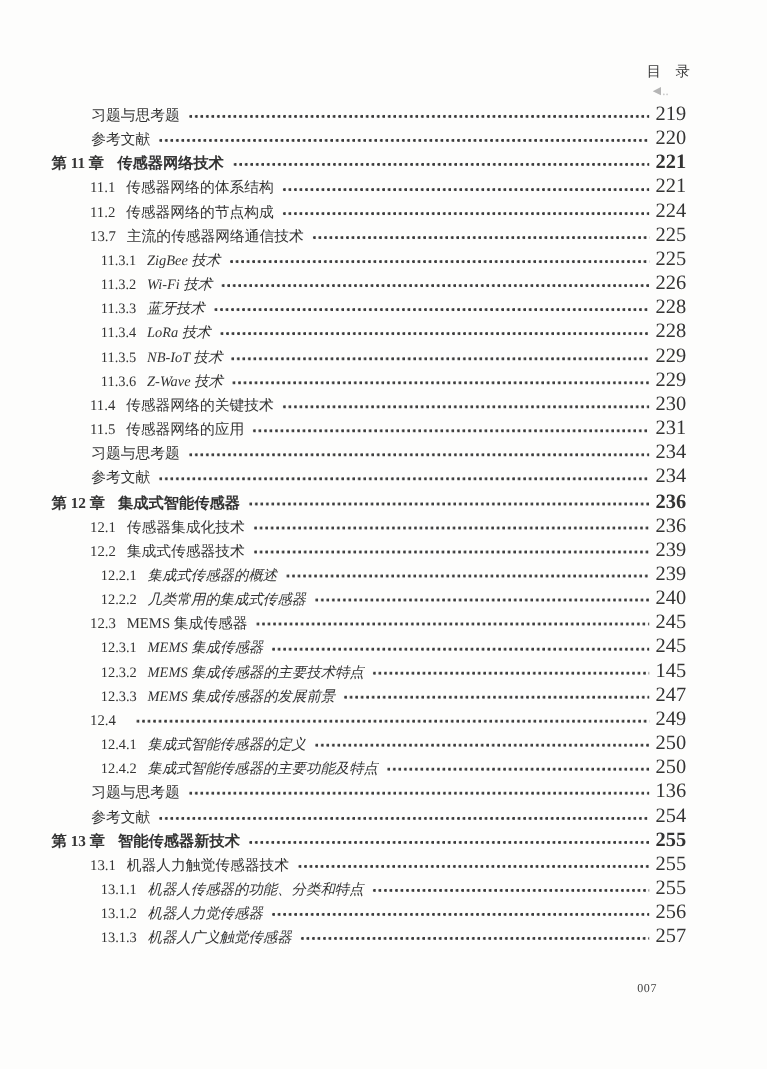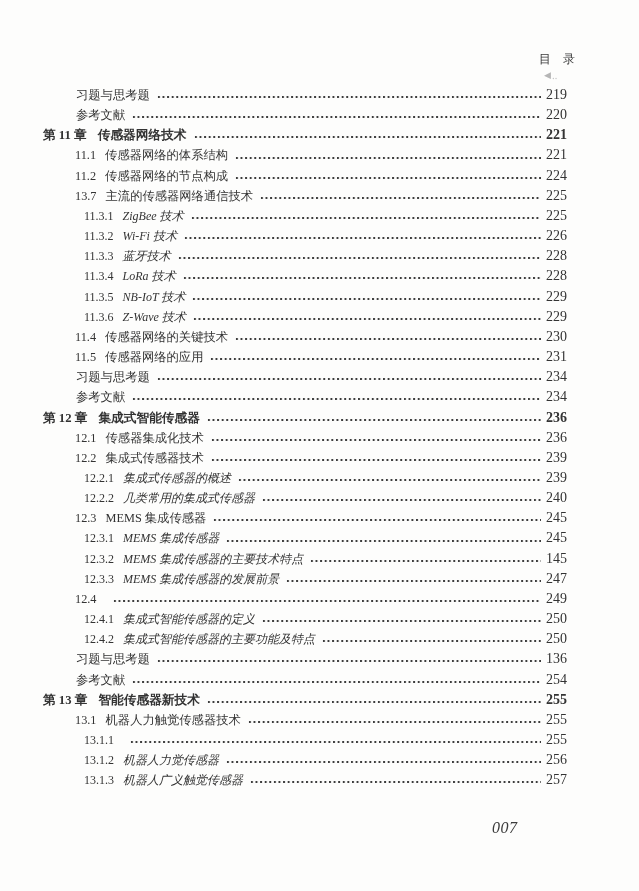--- a/index.html
+++ b/index.html
@@ -60,31 +60,30 @@
     margin: 0 5px 0 7px;
     position: relative;
     top: 2px;
     background-image: radial-gradient(circle at 2px 2px, #3c3c3c 1.05px, transparent 1.35px);
     background-size: 4.6px 4px;
     background-repeat: repeat-x;
   }
   .page-num {
     flex: 0 0 auto;
     min-width: 26px;
-    text-align: left;
-    font-size: 14px;
+    text-align: center;
+    font-size: 17px;
   }
   
   .folio {
     position: absolute;
-    left: 492px; top: 819px;
-    font-size: 16px;
+    left: 531px; top: 819px;
+    font-size: 10px;
     color: #3c3c3c;
     letter-spacing: 0.5px;
-    font-style: italic;
   }
 </style>
 </head>
 <body>
 
 <div class="page">
 
   <div class="header">
     <span class="header-title">目　录</span>
     <span class="header-arrow">
@@ -313,20 +312,21 @@
 
   <div class="row section">
     <span class="num">13.1</span>
     <span class="title">机器人力触觉传感器技术</span>
     <span class="leader"></span>
     <span class="page-num">255</span>
   </div>
 
   <div class="row subsection">
     <span class="num">13.1.1</span>
+    <span class="title">机器人传感器的功能、分类和特点</span>
     <span class="leader"></span>
     <span class="page-num">255</span>
   </div>
 
   <div class="row subsection">
     <span class="num">13.1.2</span>
     <span class="title">机器人力觉传感器</span>
     <span class="leader"></span>
     <span class="page-num">256</span>
   </div>

